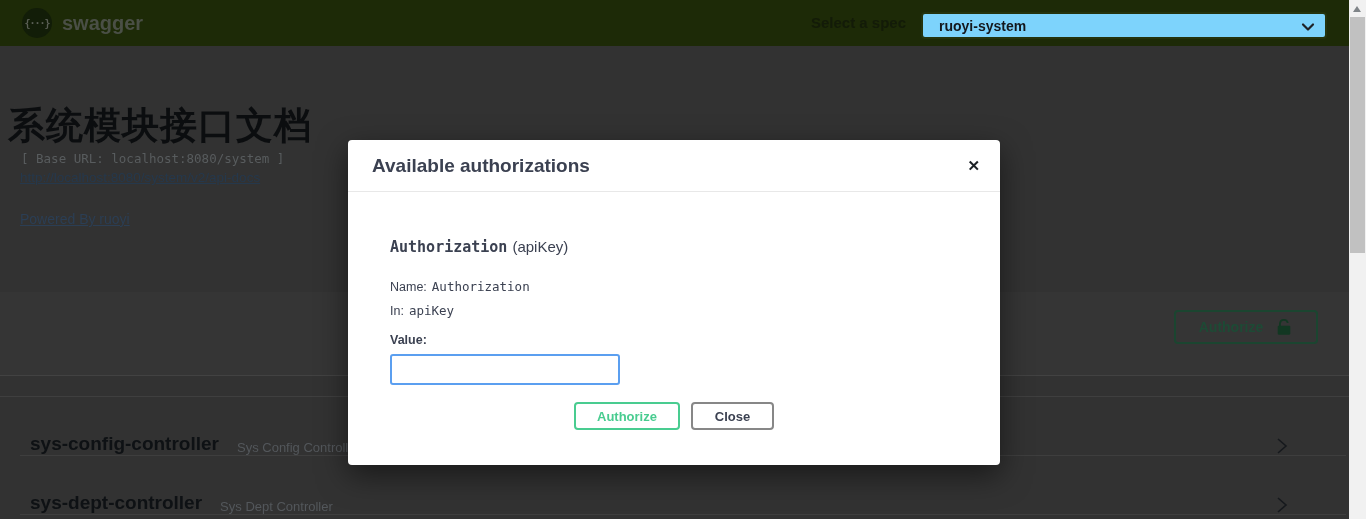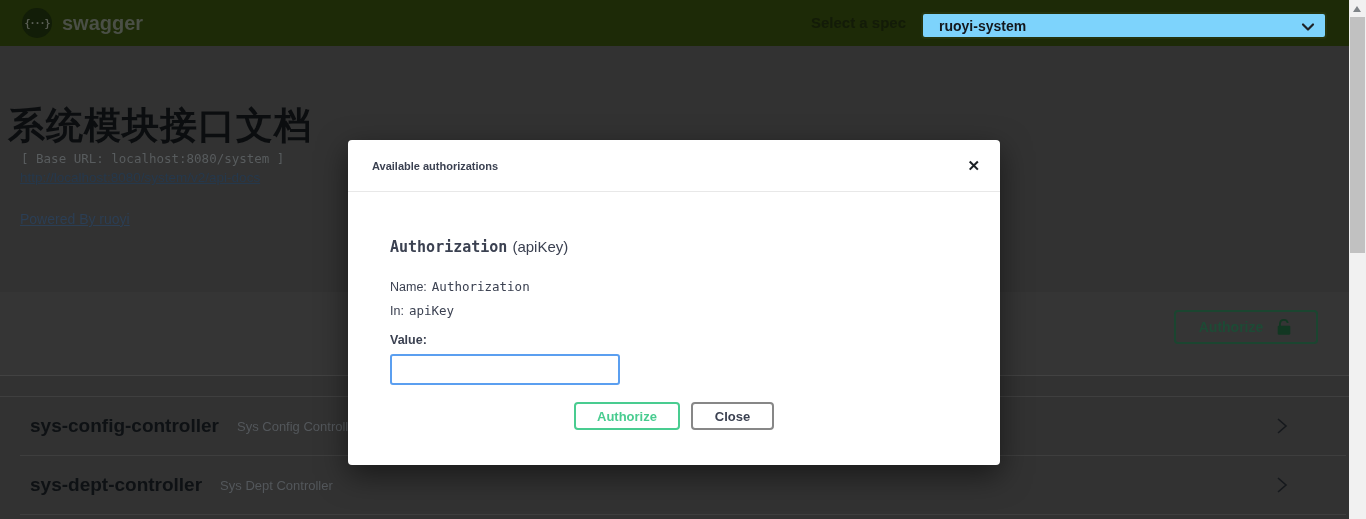--- a/index.html
+++ b/index.html
@@ -49,40 +49,40 @@
   .authorize-bg-btn {
     position:absolute; left:1174px; top:310px; width:144px; height:34px;
     border:2px solid #1b4530; border-radius:4px; background:transparent;
     display:flex; align-items:center; justify-content:center; gap:12px; cursor:pointer;
   }
   .authorize-bg-btn span { font-size:14px; font-weight:bold; color:#1d4a35; }
 
   
   .tag-list { position:absolute; left:0; top:396px; width:1366px; border-top:1px solid #3f3f3f; }
   .tag-row {
-    margin:0 20px; height:59px; display:flex; align-items:center;
+    margin:0 20px; height:59px; display:flex; align-items:flex-end;
     border-bottom:1px solid #3e3e3e; padding:0 10px; cursor:pointer;
   }
   .tag-name { font-size:19px; font-weight:bold; color:#0e1114; }
   .tag-desc { font-size:13px; color:#53575b; margin-left:18px; }
   .tag-spacer { flex:1; }
   .tag-chevron { margin-right:46px; width:16px; height:18px; }
 
   
   .modal {
     position:absolute; left:348px; top:140px; width:652px; height:325px;
     background:#ffffff; border-radius:4px; z-index:20;
     box-shadow:0 10px 30px rgba(0,0,0,0.5);
   }
   .modal-header {
     position:relative; height:52px; border-bottom:1px solid #e8e8e8;
   }
   .modal-title {
     position:absolute; left:24px; top:0; line-height:52px;
-    font-size:11px; font-weight:600; color:#3b4151;
+    font-size:19px; font-weight:600; color:#3b4151;
   }
   .modal-close {
     position:absolute; right:20px; top:0; height:52px; line-height:52px;
     font-size:15px; font-weight:bold; color:#1b2025; background:none; border:none; cursor:pointer;
   }
   .modal-body { padding:46px 42px 0 42px; }
   .auth-h4 { font-size:15px; color:#3b4151; }
   .auth-h4 .scheme-name { font-weight:bold; }
   .auth-h4 .scheme-type { font-family:"Liberation Sans",sans-serif; font-weight:normal; margin-left:5px; }
   .auth-row { margin-top:0; font-size:12.5px; color:#3b4151; }

